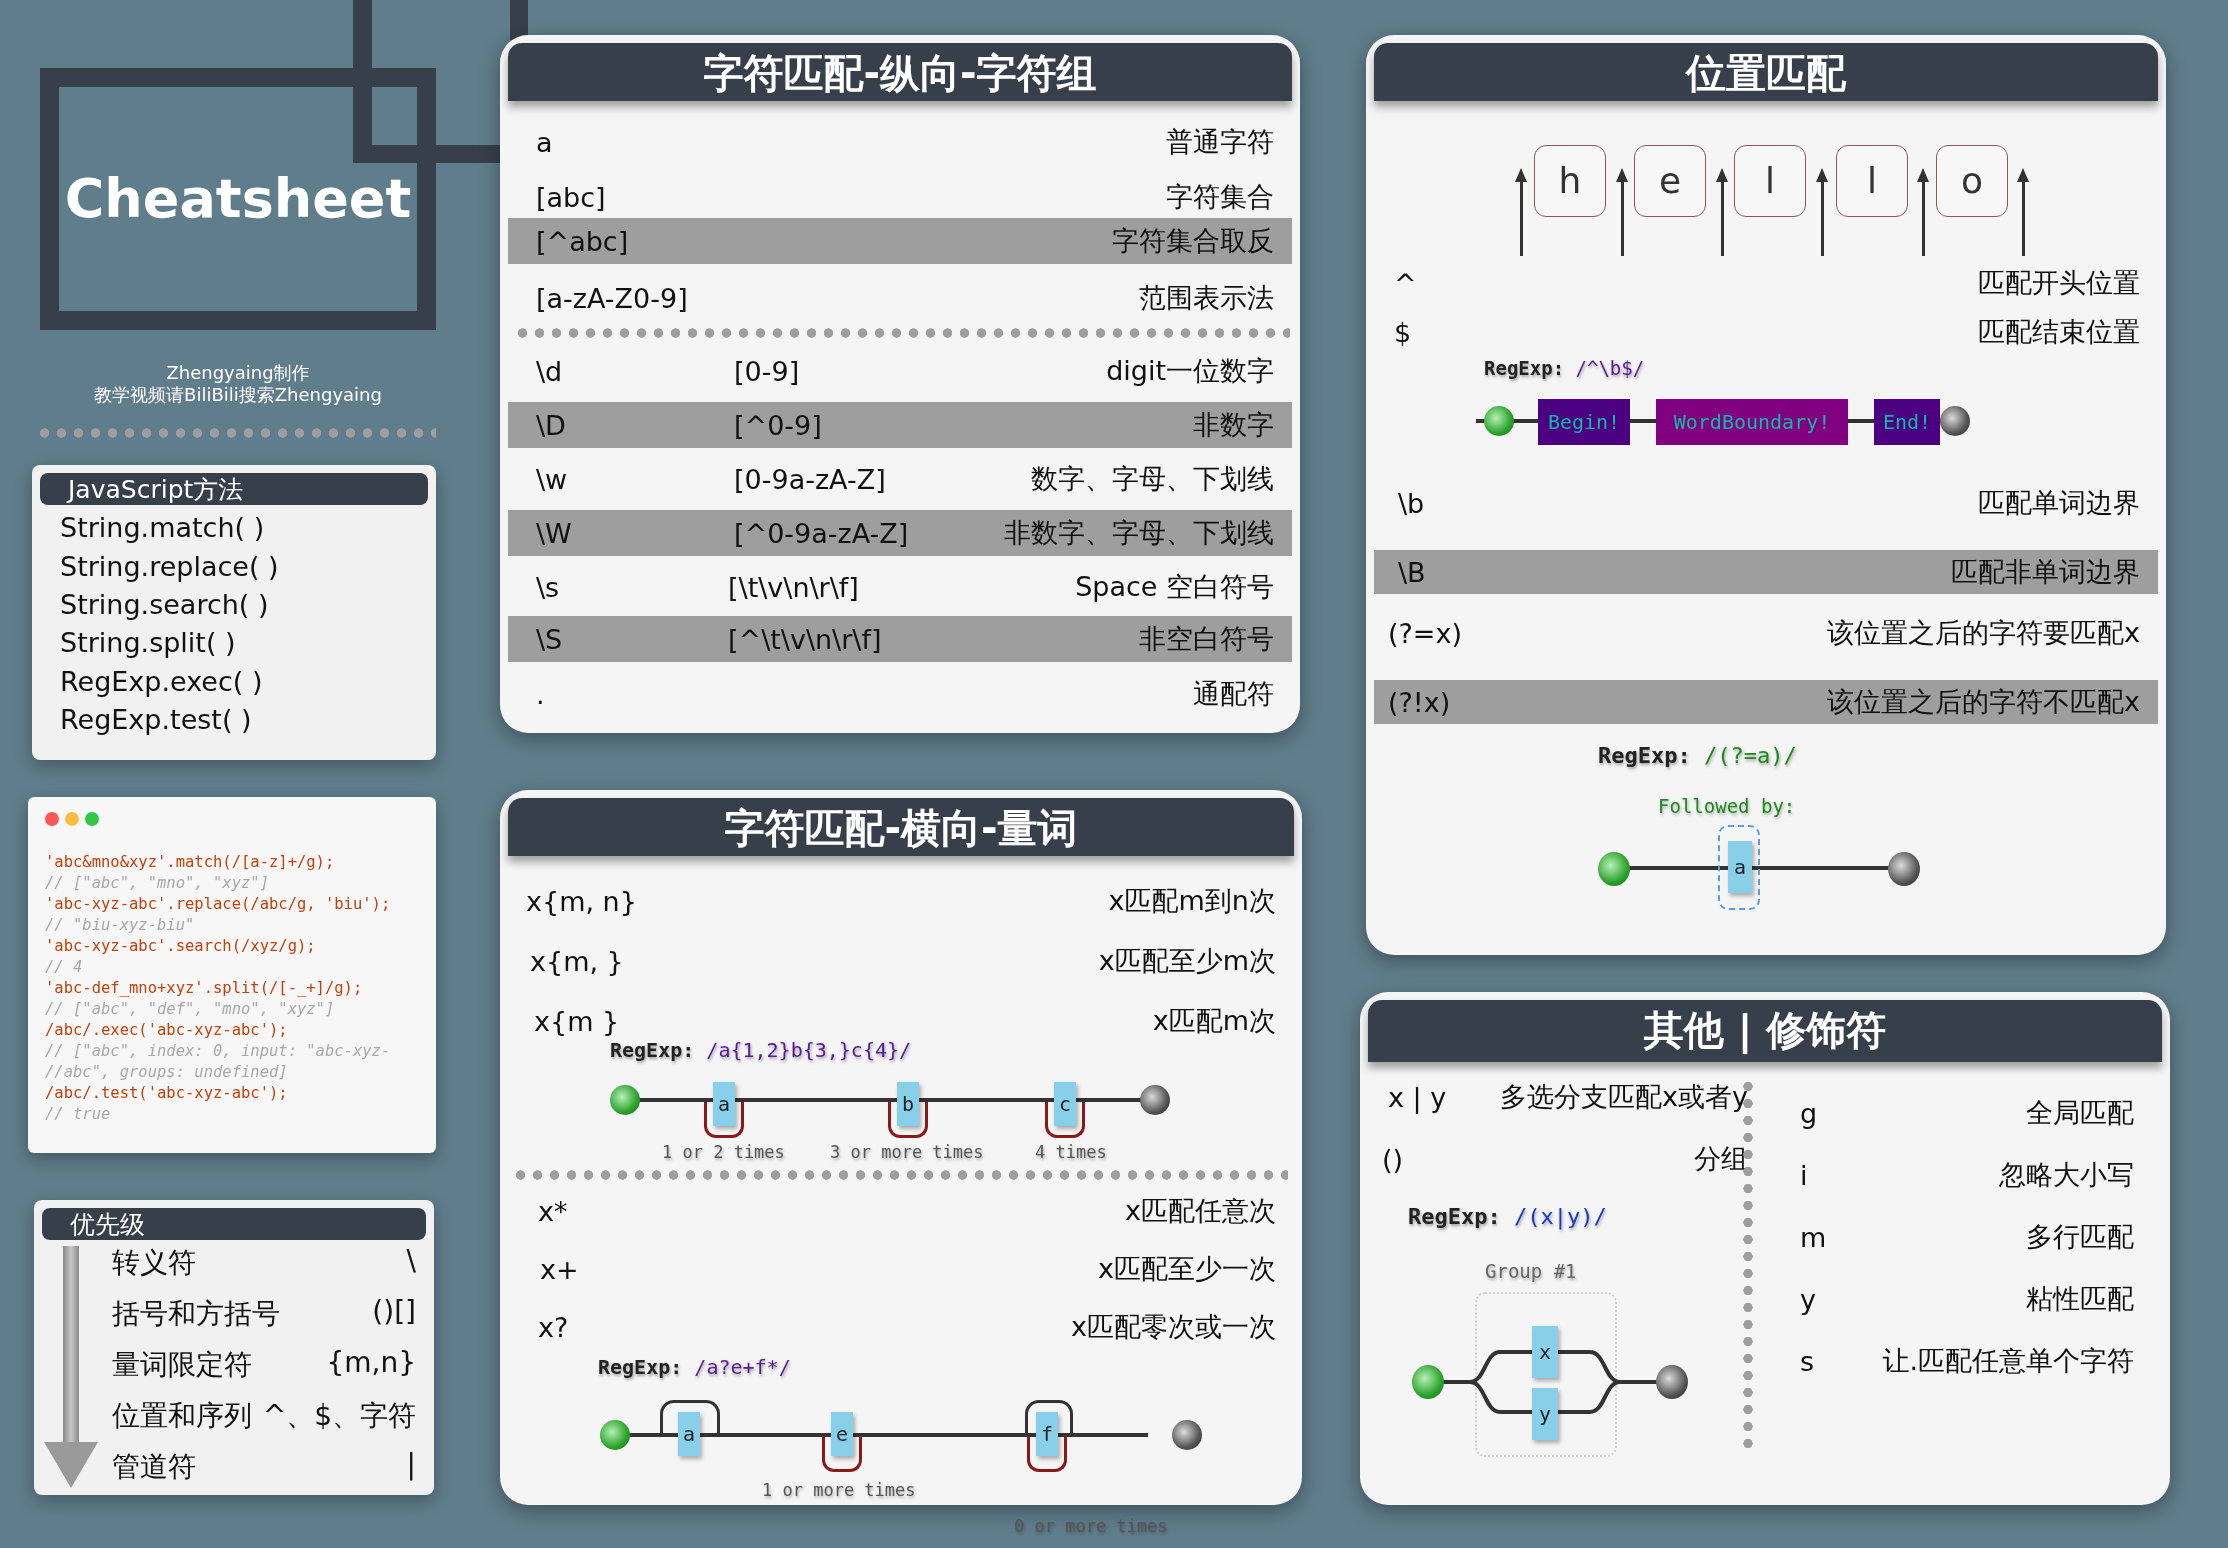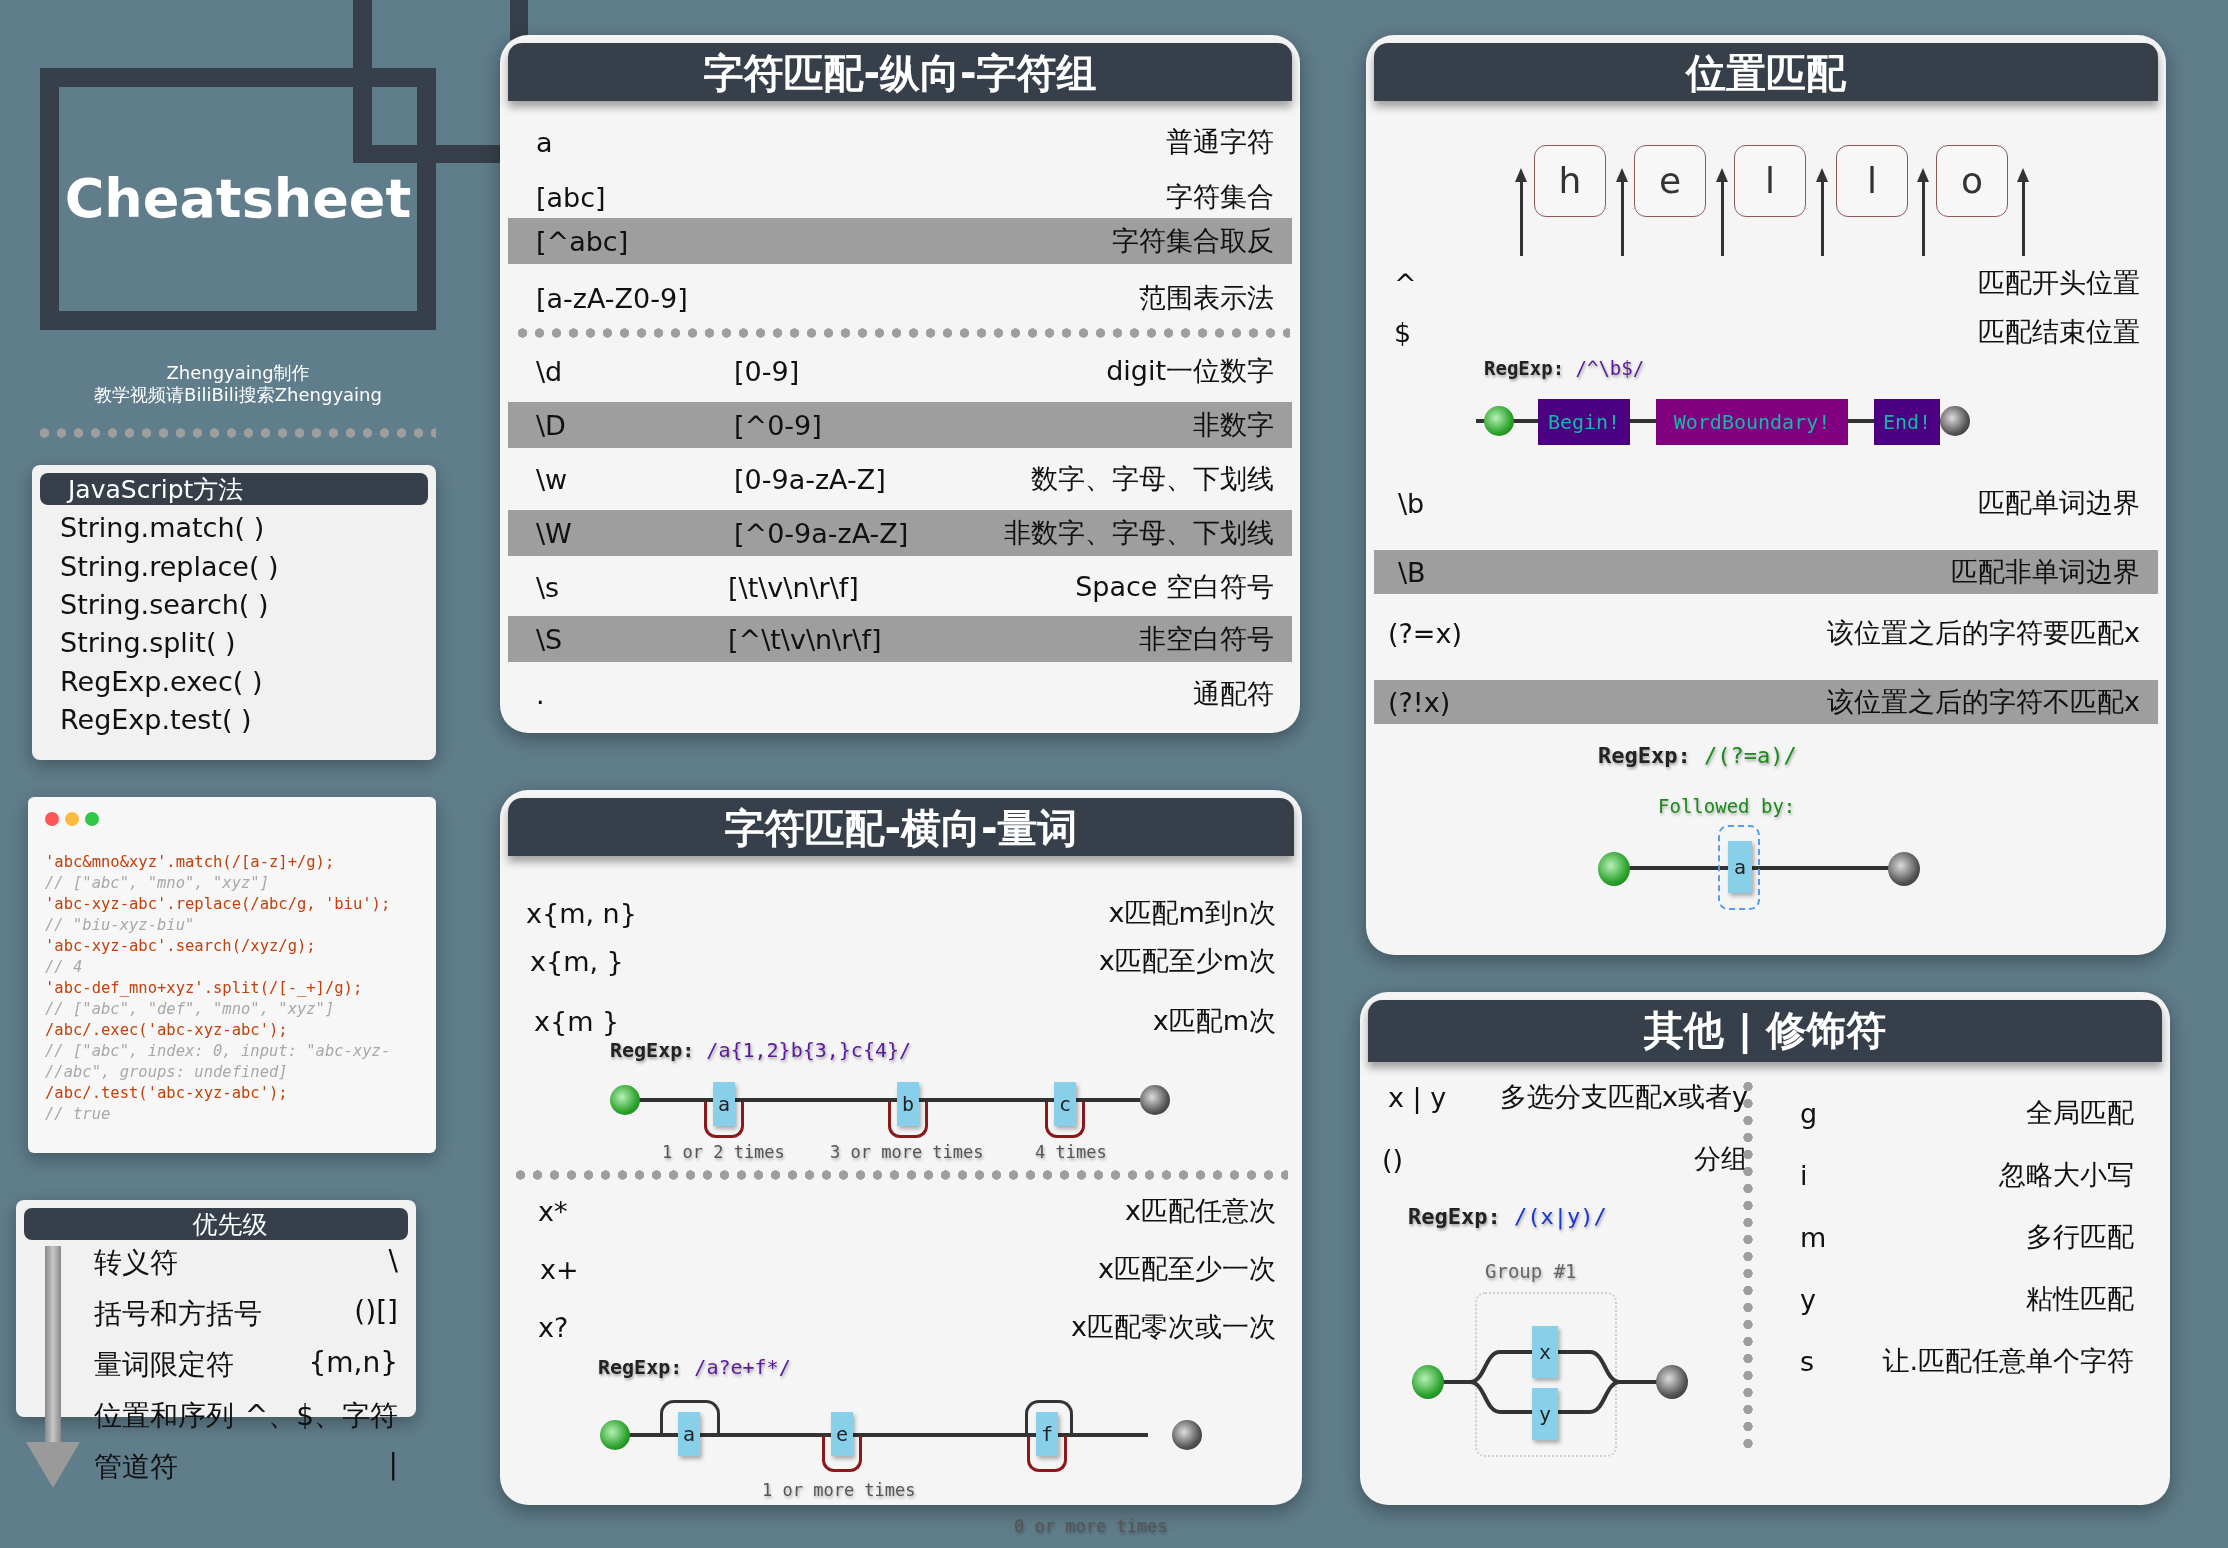--- a/index.html
+++ b/index.html
@@ -104,21 +104,21 @@
 <span class="c-com">// 4</span>
 <span class="c-str">'abc-def_mno+xyz'.split(/[-_+]/g);</span>
 <span class="c-com">// ["abc", "def", "mno", "xyz"]</span>
 <span class="c-str">/abc/.exec('abc-xyz-abc');</span>
 <span class="c-com">// ["abc", index: 0, input: "abc-xyz-</span>
 <span class="c-com">//abc", groups: undefined]</span>
 <span class="c-str">/abc/.test('abc-xyz-abc');</span>
 <span class="c-com">// true</span></pre>
 </div>
 
-<div class="small-panel" style="left:16px;top:1200px;width:400px;height:217px;text-align:center;">
+<div class="small-panel" style="left:34px;top:1200px;width:400px;height:295px;">
   <div class="small-head">优先级</div>
   <svg style="position:absolute;left:8px;top:42px;" width="56" height="250">
     <defs>
         <linearGradient id="ag" x1="0" x2="1">
           <stop offset="0" stop-color="#888"></stop>
           <stop offset="0.5" stop-color="#c8c8c8"></stop>
           <stop offset="1" stop-color="#888"></stop>
         </linearGradient>
       </defs>
     <rect x="21" y="4" width="16" height="200" fill="url(#ag)"></rect>
@@ -196,21 +196,21 @@
       <span class="v">非空白符号</span>
     </div>
   <div class="row" style="top:636px;">
       <span class="k">.</span>
       <span class="v">通配符</span>
     </div>
 </div>
 
 <div class="panel" style="left:500px;top:790px;width:802px;height:715px;">
   <div class="panel-head">字符匹配-横向-量词</div>
-  <div class="row" style="top:100px;padding-left:18px;">
+  <div class="row" style="top:88px;padding-left:18px;">
       <span class="k">x{m, n}</span>
       <span class="v">x匹配m到n次</span>
     </div>
   <div class="row" style="top:148px;padding-left:22px;">
       <span class="k">x{m, }</span>
       <span class="v">x匹配至少m次</span>
     </div>
   <div class="row" style="top:208px;padding-left:26px;">
       <span class="k">x{m }</span>
       <span class="v">x匹配m次</span>

